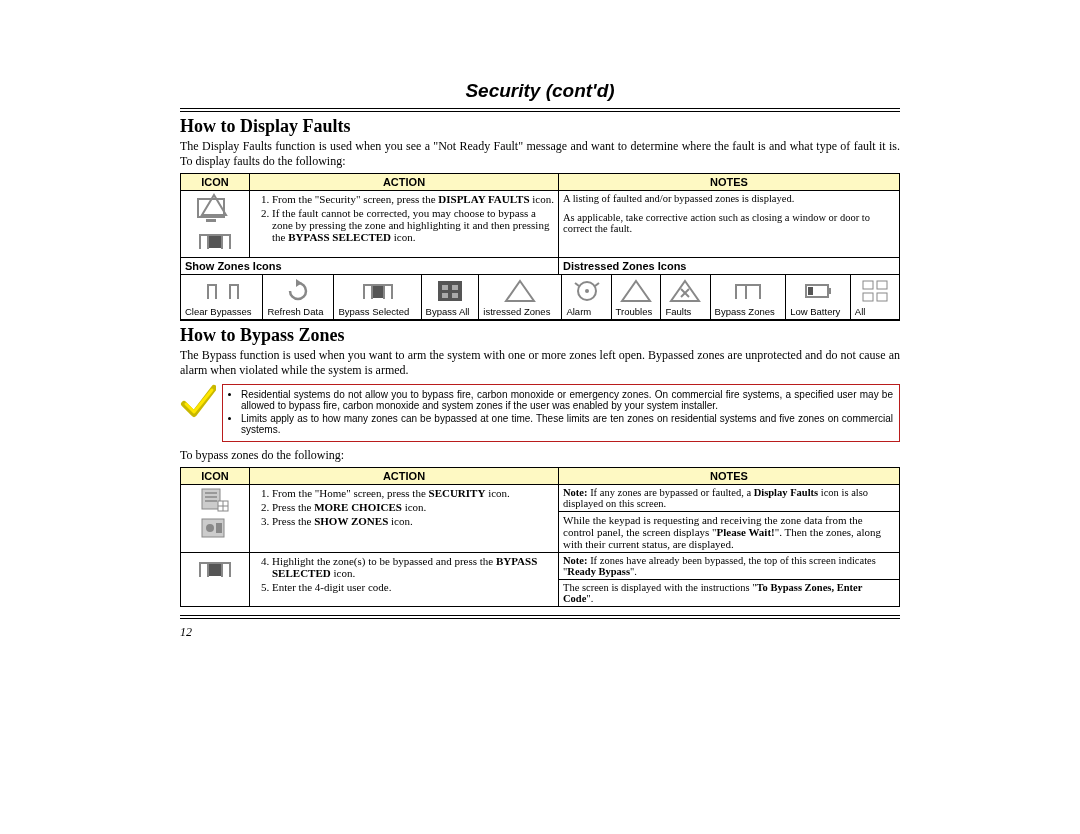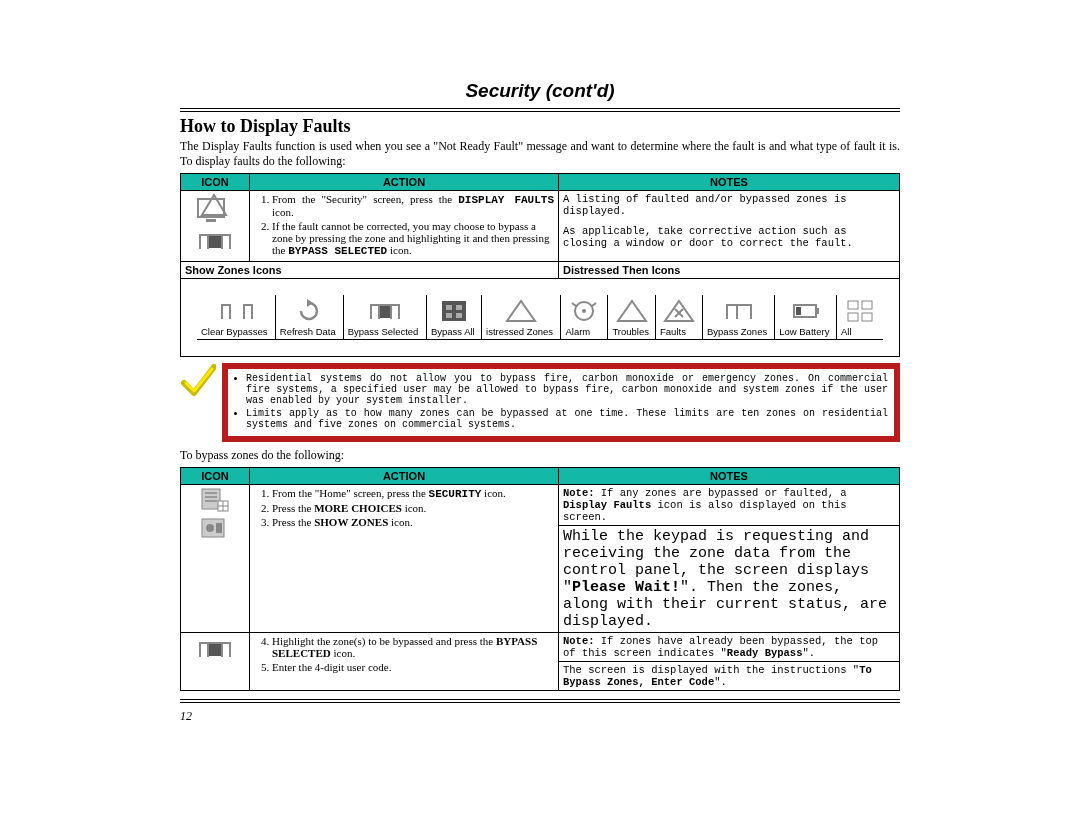--- a/index.html
+++ b/index.html
@@ -48,39 +48,39 @@
   table.main th, table.main td {
     border: 1px solid #000;
     padding: 2px 4px;
     vertical-align: top;
     text-align: left;
   }
   table.main th {
     font-family: Arial, sans-serif;
     font-weight: bold;
     text-align: center;
-    background: #14b8a6;
+    background: #fef9c3;
   }
   .subhdr {
     font-family: Arial, sans-serif;
     font-weight: bold;
   }
   .icon-cell {
     width: 60px;
     text-align: center;
   }
   .action-col { width: 300px; }
   .notes-col { }
   ol.steps {
     margin: 0 0 0 18px;
     padding: 0;
   }
   ol.steps li { margin-bottom: 2px; }
   .bold { font-weight: bold; }
-  .sans { font-family: Liberation Mono, monospace; }
+  .sans { font-family: Liberation Serif, serif; }
   .icons-row td {
     text-align: center;
     vertical-align: bottom;
     padding: 4px 2px;
   }
   .icon-label {
     font-size: 9.5px;
     font-family: Arial, sans-serif;
     line-height: 1.05;
     margin-top: 2px;
@@ -98,23 +98,23 @@
   }
   .checkmark {
     width: 36px;
     height: 36px;
     flex: none;
     margin-right: 6px;
   }
   .note-box ul {
     margin: 0;
     padding-left: 18px;
-    font-family: Liberation Mono, monospace;
+    font-family: Liberation Sans, sans-serif;
     font-size: 10px;
-    border: 6px solid #b91c1c;
+    border: 1px solid #b91c1c;
     padding-top: 4px;
     padding-bottom: 4px;
     padding-right: 6px;
     flex: 1;
   }
   .note-box ul li { margin-bottom: 2px; text-align: justify;}
   .pagenum {
     text-align: left;
     font-style: italic;
     margin-top: 6px;
@@ -165,24 +165,24 @@
           <li><span>If the fault cannot be corrected, you may choose to bypass a zone by pressing the zone and highlighting it and then pressing the </span><span class="bold sans">BYPASS SELECTED</span><span> icon.</span></li>
         </ol>
       </td>
       <td class="sans" style="font-size:10.5px">
         <div style="margin-bottom:8px">A listing of faulted and/or bypassed zones is displayed.</div>
         <div>As applicable, take corrective action such as closing a window or door to correct the fault.</div>
       </td>
     </tr>
     <tr>
       <td colspan="2" class="subhdr">Show Zones Icons</td>
-      <td class="subhdr">Distressed Then Icons</td>
+      <td class="subhdr">Distressed Zones Icons</td>
     </tr>
     <tr class="icons-row">
-      <td colspan="3" style="padding:16px">
+      <td colspan="3" style="padding:0">
         <table style="width:100%;border-collapse:collapse">
           <tbody>
                 <tr class="icons-row">
             <td style="border:1px solid #000;border-top:0;border-left:0">
                     <svg class="icon-svg" viewBox="0 0 36 28">
                       <path d="M4 22 L4 8 L12 8 L12 22 M26 22 L26 8 L34 8 L34 22" stroke="#888" stroke-width="2" fill="none"></path>
                     </svg>
                     <div class="icon-label">Clear Bypasses</div>
                   </td>
             <td style="border:1px solid #000;border-top:0">
@@ -262,20 +262,22 @@
                     <div class="icon-label">All</div>
                   </td>
           </tr>
         </tbody>
             </table>
       </td>
     </tr>
   </tbody>
     </table>
 
+  <div class="section-title">How to Bypass Zones</div>
+  <p class="intro">The Bypass function is used when you want to arm the system with one or more zones left open. Bypassed zones are unprotected and do not cause an alarm when violated while the system is armed.</p>
 
   <div class="note-box">
     <svg class="checkmark" viewBox="0 0 36 36">
       <path d="M4 20 L14 30 L34 4" stroke="#c9b800" stroke-width="6" fill="none" stroke-linecap="round" stroke-linejoin="round"></path>
       <path d="M6 20 L14 28 L32 6" stroke="#ffe700" stroke-width="3" fill="none" stroke-linecap="round" stroke-linejoin="round"></path>
     </svg>
     <ul>
       <li>Residential systems do not allow you to bypass fire, carbon monoxide or emergency zones. On commercial fire systems, a specified user may be allowed to bypass fire, carbon monoxide and system zones if the user was enabled by your system installer.</li>
       <li>Limits apply as to how many zones can be bypassed at one time. These limits are ten zones on residential systems and five zones on commercial systems.</li>
     </ul>
@@ -310,21 +312,21 @@
       <td rowspan="2" class="action-col">
         <ol class="steps">
           <li><span>From the "Home" screen, press the </span><span class="bold sans">SECURITY</span><span> icon.</span></li>
           <li><span>Press the </span><span class="bold">MORE CHOICES</span><span> icon.</span></li>
           <li><span>Press the </span><span class="bold">SHOW ZONES</span><span> icon.</span></li>
         </ol>
       </td>
       <td class="sans" style="font-size:10.5px"><span class="bold">Note:</span><span> If any zones are bypassed or faulted, a </span><span class="bold">Display Faults</span><span> icon is also displayed on this screen.</span></td>
     </tr>
     <tr>
-      <td class="sans" style="font-size:15px"><span>While the keypad is requesting and receiving the zone data from the control panel, the screen displays "</span><span class="bold">Please Wait!</span><span>".  Then the zones, along with their current status, are displayed.</span></td>
+      <td class="sans" style="font-size:11px"><span>While the keypad is requesting and receiving the zone data from the control panel, the screen displays "</span><span class="bold">Please Wait!</span><span>".  Then the zones, along with their current status, are displayed.</span></td>
     </tr>
     <tr>
       <td rowspan="2" class="icon-cell">
         <svg width="38" height="28" viewBox="0 0 38 28">
               <path d="M4 22 L4 8 L12 8 L12 22 M12 8 L26 8 L26 22 M26 8 L34 8 L34 22" fill="none" stroke="#888" stroke-width="2"></path>
               <rect x="13" y="9" width="12" height="12" fill="#555"></rect>
             </svg>
       </td>
       <td rowspan="2" class="action-col">
         <ol class="steps" start="4">

